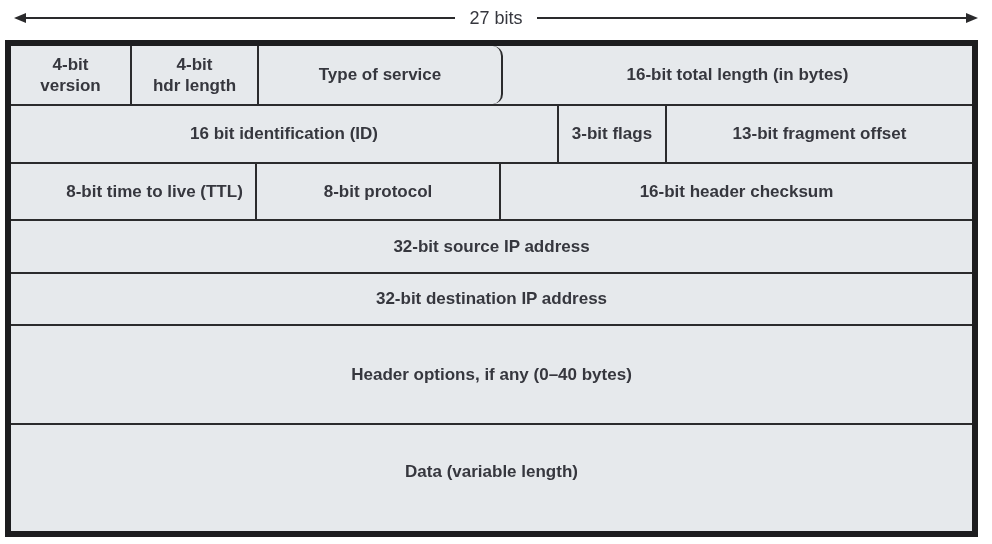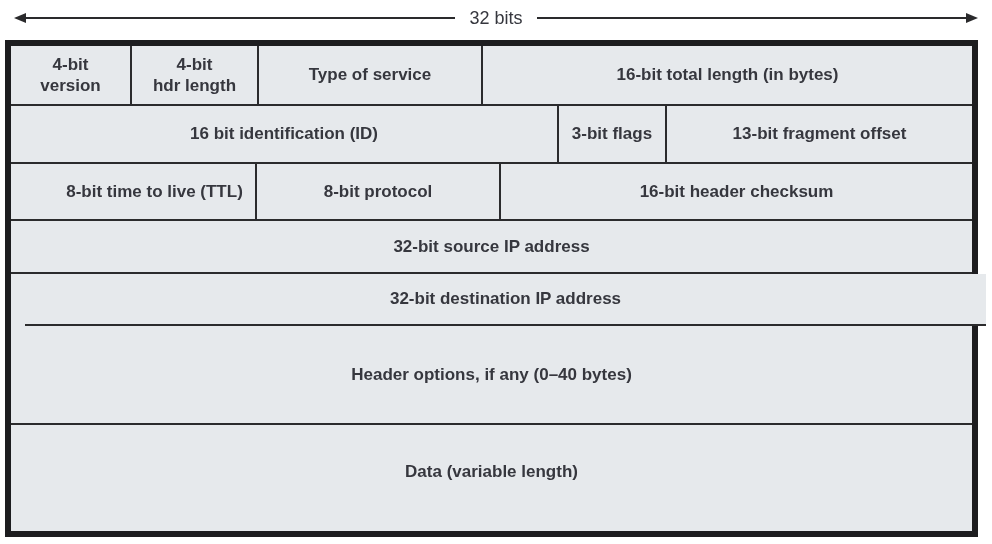--- a/index.html
+++ b/index.html
@@ -79,49 +79,49 @@
     display: flex;
     align-items: center;
     justify-content: center;
     text-align: center;
     color: var(--text-color);
     font-size: 17px;
     line-height: 1.25;
     white-space: pre-line;
     padding: 2px 4px;
   }
-  .cell:last-child { border-right: none; flex: 1; }
+  .cell:last-child { border-right: none; flex: 1; border-radius: 8px; }
 
   
   .r1 { height: 60px; }
   .r2 { height: 58px; }
   .r3 { height: 57px; }
   .r4 { height: 53px; }
-  .r5 { height: 52px; margin-left: 14px; }
+  .r5 { height: 52px; }
   .r6 { height: 99px; }
   .r7 { height: 94px; }
 
   
   .w-version   { width: 121px; }
   .w-hdrlen    { width: 127px; }
-  .w-tos       { width: 224px; }
+  .w-tos       { width: 244px; border-radius: 10px; }
   .w-ident     { width: 548px; }
   .w-flags     { width: 108px; text-align: center; }
   .w-ttl       { width: 246px; padding-left: 47px; }
   .w-protocol  { width: 244px; }
 </style>
 </head>
 <body>
 
 <div class="page">
 
   <div class="arrow-row">
     <span class="arrowhead left"></span>
     <span class="arrow-line"></span>
-    <span class="arrow-label">32 bits</span>
+    <span class="arrow-label">27 bits</span>
     <span class="arrow-line"></span>
     <span class="arrowhead right"></span>
   </div>
 
   <div class="ip-table">
 
     <div class="row r1">
       <div class="cell w-version">4-bit
 version</div>
       <div class="cell w-hdrlen">4-bit

